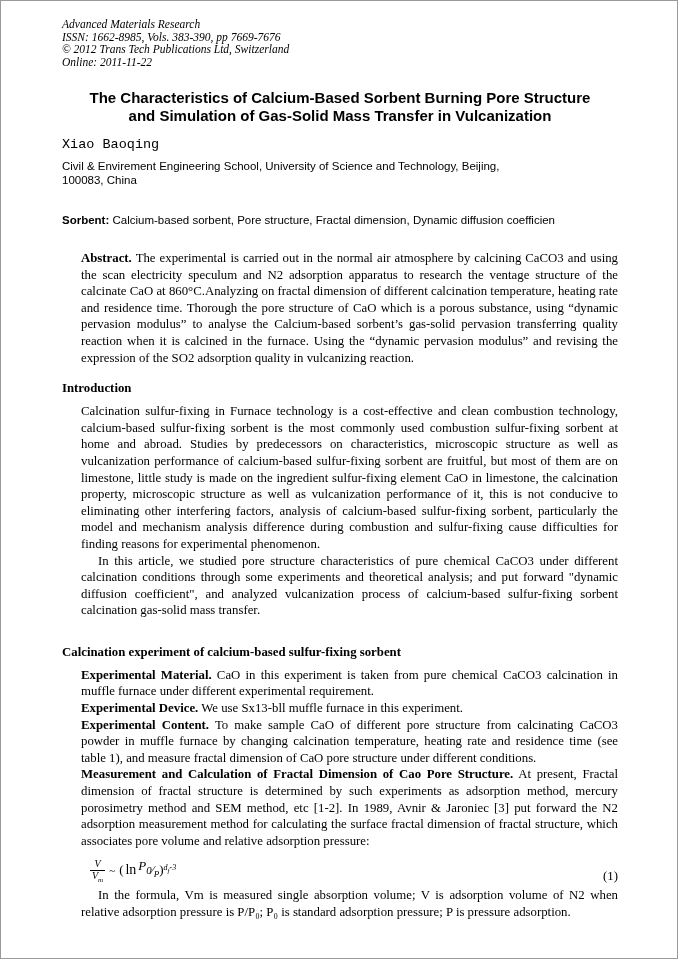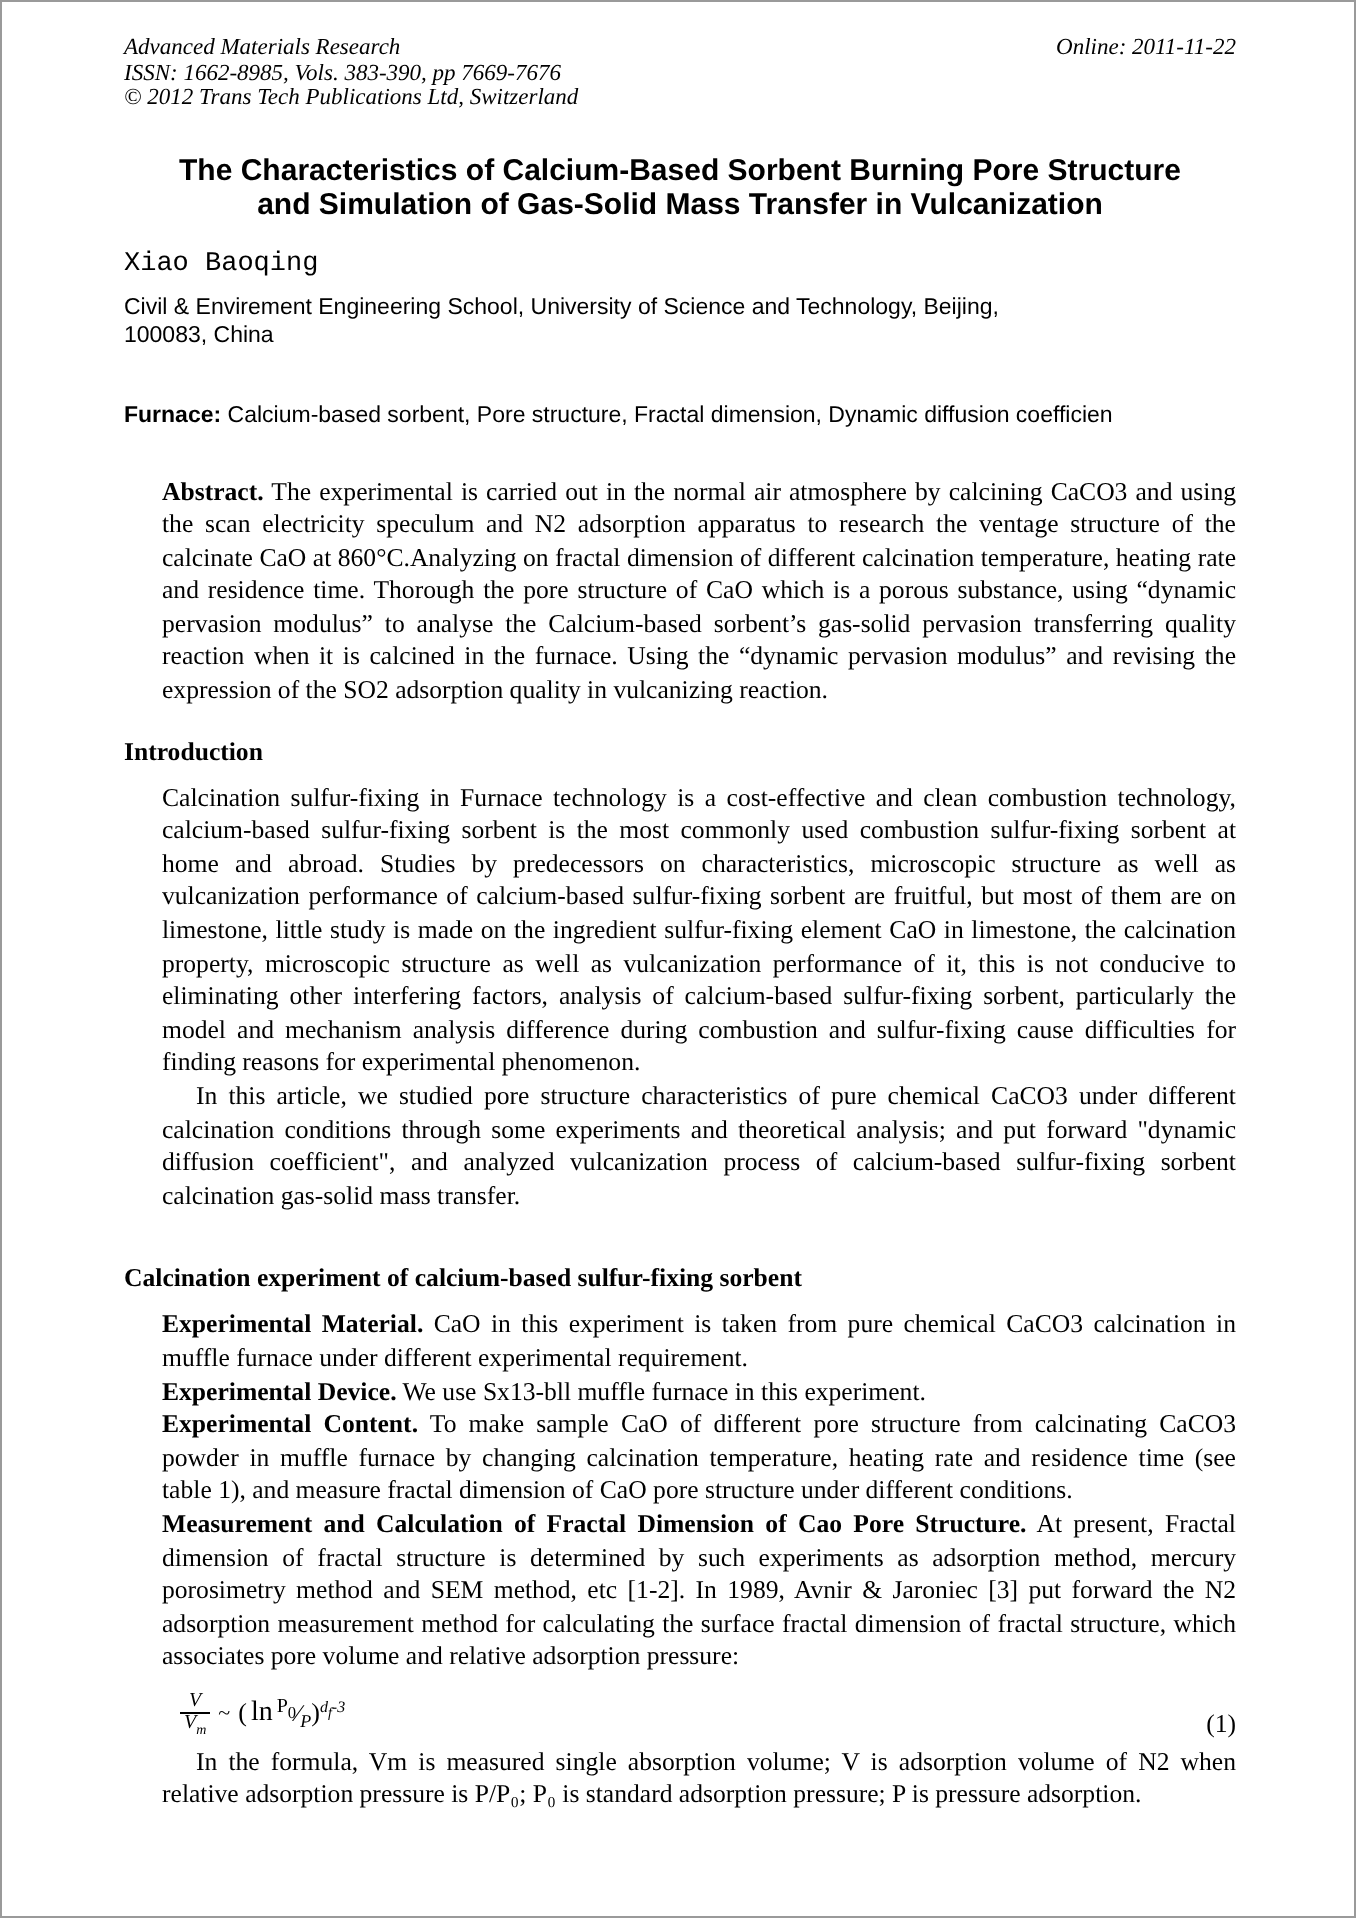--- a/index.html
+++ b/index.html
@@ -10,21 +10,21 @@
     background: #ffffff;
     border: 1px solid #9a9a9a;
     padding: 17px 59px 0 61px;
     color: #000;
     overflow: hidden;
   }
   
   .masthead {
     display: flex; justify-content: space-between; align-items: flex-start;
     font-family: "Liberation Serif", "DejaVu Serif", serif;
-    font-style: italic; font-size: 11.5px; line-height: 12.5px;
+    font-style: italic; font-size: 11.5px; line-height: 12.5px; flex-direction: column;
   }
   
   .title {
     margin-top: 21px;
     font-family: "Liberation Sans", "DejaVu Sans", sans-serif;
     font-weight: bold; font-size: 15px; line-height: 17.5px;
     text-align: center; white-space: pre-line;
   }
   .author {
     margin-top: 13px;
@@ -68,21 +68,21 @@
     font-family: "Liberation Serif", "DejaVu Serif", serif;
   }
   .equation { padding-left: 28px; font-size: 11px; white-space: nowrap; }
   .frac { display: inline-block; vertical-align: middle; text-align: center; font-style: italic; font-size: 10px; line-height: 1.05; }
   .frac .num { display: block; border-bottom: 1px solid #000; padding: 0 2px; }
   .frac .den { display: block; padding: 0 2px; }
   .frac sub, .expo sub, .p-note sub { font-size: 7px; }
   .sim { margin: 0 4px; }
   .ln { font-size: 14px; margin: 0 2px; }
   .paren { font-size: 13px; }
-  .psup { font-size: 10px; vertical-align: 4px; }
+  .psup { font-size: 13px; font-style: italic; vertical-align: 4px; }
   .slash { font-size: 12px; }
   .plow { font-size: 9px; font-style: italic; vertical-align: -3px; }
   .expo { font-size: 8px; font-style: italic; }
   .eq-number { font-size: 12.8px; }
   .formula-note { margin-top: 1px; }
 </style>
 </head>
 <body>
 
 <div class="page">
@@ -97,21 +97,21 @@
   </div>
 
   <div class="title">The Characteristics of Calcium-Based Sorbent Burning Pore Structure
 and Simulation of Gas-Solid Mass Transfer in Vulcanization</div>
 
   <div class="author">Xiao Baoqing</div>
 
   <div class="affiliation">Civil &amp; Envirement Engineering School, University of Science and Technology, Beijing,
 100083, China</div>
 
-  <p class="keywords"><b>Furnace:</b> <span>Calcium-based sorbent, Pore structure, Fractal dimension, Dynamic diffusion coeffi­cien</span></p>
+  <p class="keywords"><b>Sorbent:</b> <span>Calcium-based sorbent, Pore structure, Fractal dimension, Dynamic diffusion coeffi­cien</span></p>
 
   <p class="body-text abstract"><b class="sec-head">Abstract.</b> <span>The experimental is carried out in the normal air atmosphere by calcining CaCO3 and using the scan electricity speculum and N2 adsorption apparatus to research the ventage structure of the calcinate CaO at 860°C.Analyzing on fractal dimension of different calcination temperature, heating rate and residence time. Thorough the pore structure of CaO which is a porous substance, using “dynamic pervasion modulus” to analyse the Calcium-based sorbent’s gas-solid pervasion transferring quality reaction when it is calcined in the furnace. Using the “dynamic pervasion modulus” and revising the expression of the SO2 adsorption quality in vulcanizing reaction.</span></p>
 
   <div class="sec-head intro-head">Introduction</div>
 
   <p class="body-text intro-p1">Calcination sulfur-fixing in Furnace technology is a cost-effective and clean combustion technology, calcium-based sulfur-fixing sorbent is the most commonly used combustion sulfur-fixing sorbent at home and abroad. Studies by predecessors on characteristics, microscopic structure as well as vulcanization performance of calcium-based sulfur-fixing sorbent are fruitful, but most of them are on limestone, little study is made on the ingredient sulfur-fixing element CaO in limestone, the calcination property, microscopic structure as well as vulcanization performance of it, this is not conducive to eliminating other interfering factors, analysis of calcium-based sulfur-fixing sorbent, particularly the model and mechanism analysis difference during combustion and sulfur-fixing cause difficulties for finding reasons for experimental phenomenon.</p>
 
   <p class="body-text indented">In this article, we studied pore structure characteristics of pure chemical CaCO3 under different calcination conditions through some experiments and theoretical analysis; and put forward "dynamic diffusion coefficient", and analyzed vulcanization process of calcium-based sulfur-fixing sorbent calcination gas-solid mass transfer.</p>
 
   <div class="sec-head exp-head">Calcination experiment of calcium-based sulfur-fixing sorbent</div>

